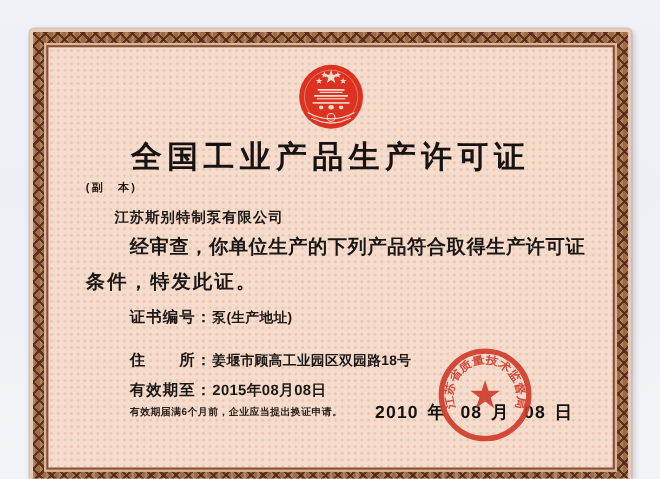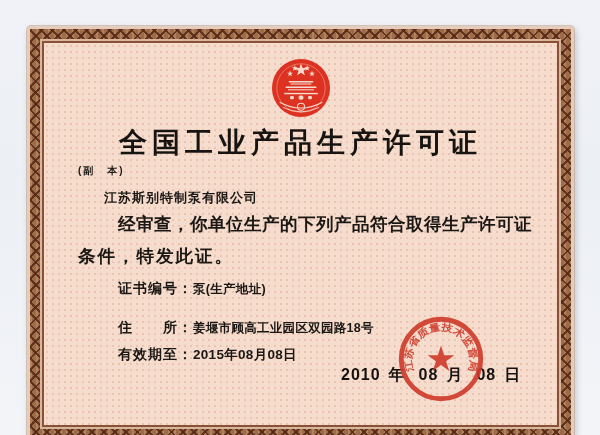--- a/index.html
+++ b/index.html
@@ -108,20 +108,21 @@
         <span class="lbl">证书编号：</span><span class="val">泵(生产地址)</span>
       </div>
       <div class="row row-addr1">
         <span class="lbl">住　　所：</span><span class="val">姜堰市顾高工业园区双园路18号</span>
       </div>
       <div class="row row-valid">
         <span class="lbl">有效期至：</span><span class="val">2015年08月08日</span>
       </div>
     </div>
 
+    <div class="footnote">有效期届满6个月前，企业应当提出换证申请。</div>
 
     <div class="issue-date">
       <span class="num">2010</span><span class="u">年</span><span class="num">08</span><span class="u">月</span><span class="num">08</span><span class="u">日</span>
     </div>
 
     <svg class="seal" viewBox="0 0 120 120" aria-hidden="true">
       <circle cx="60" cy="60" r="53" fill="none" stroke="#cf3a2a" stroke-width="6.5"></circle>
       <path id="sealArc" d="M 27,82 A 39,39 0 1 1 93,82" fill="none"></path>
       <text fill="#cf3a2a" font-size="13" font-weight="bold" font-family="'Liberation Sans','DejaVu Sans',sans-serif">
         <textPath href="#sealArc" startOffset="50%" text-anchor="middle" lengthAdjust="spacingAndGlyphs" textLength="152">江苏省质量技术监督局</textPath>

